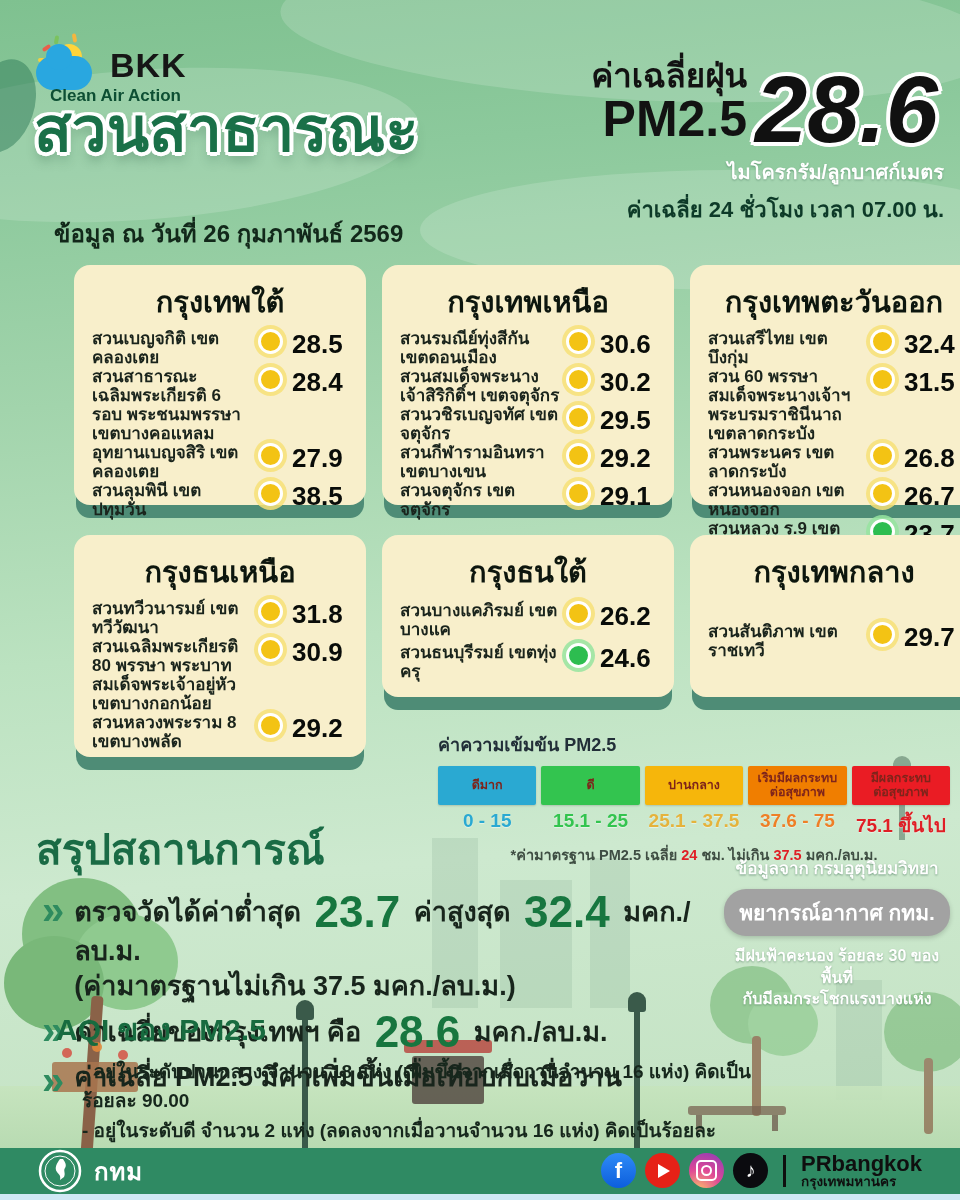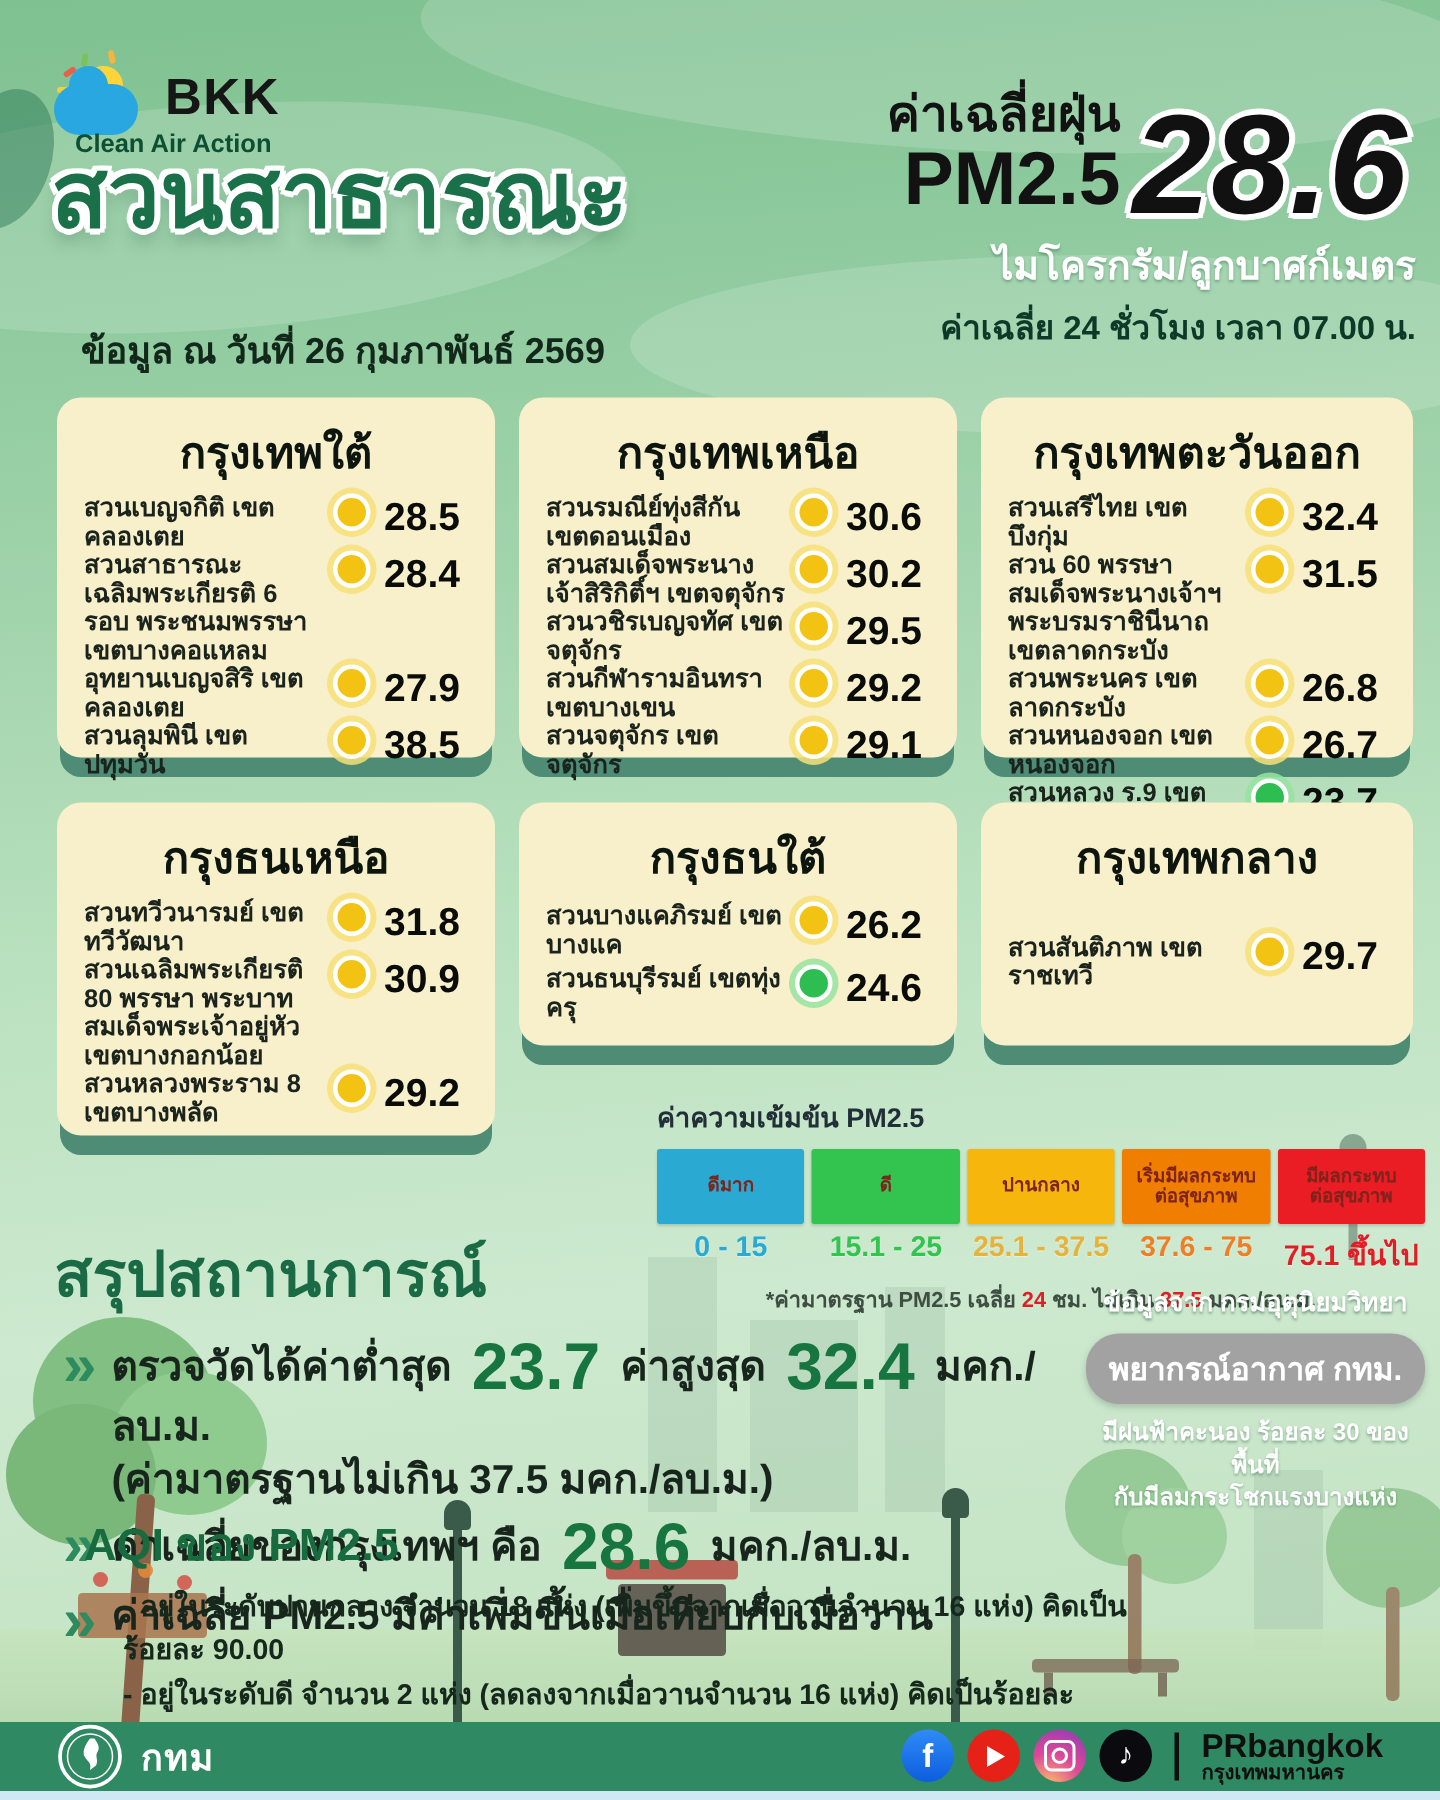--- a/index.html
+++ b/index.html
@@ -47,44 +47,44 @@
   .logo-sub{position:absolute;left:14px;top:44px;font-size:17px;font-weight:800;color:#0d4f33;}
   .big-title{position:absolute;left:34px;top:80px;font-size:62px;font-weight:800;color:#1a7048;letter-spacing:0;
     text-shadow:-3px -3px 0 #fff,3px -3px 0 #fff,-3px 3px 0 #fff,3px 3px 0 #fff,0 -3px 0 #fff,0 4px 0 #fff,-4px 0 0 #fff,4px 0 0 #fff,0 8px 12px rgba(30,80,55,.35);}
   .pm-block{position:absolute;right:16px;top:58px;width:480px;}
   .pm-top{display:flex;justify-content:flex-end;align-items:flex-end;gap:8px;}
   .pm-left{text-align:right;padding-bottom:10px;}
   .pm-caption{font-size:33px;font-weight:800;color:#121212;line-height:1.1;}
   .pm-name{font-size:50px;font-weight:800;color:#121212;line-height:1.0;}
   .pm-value{font-size:94px;font-weight:800;font-style:italic;color:#111;line-height:.95;padding-right:6px;
     text-shadow:-3px -3px 0 #fff,3px -3px 0 #fff,-3px 3px 0 #fff,3px 3px 0 #fff,0 -4px 0 #fff,0 4px 0 #fff,-4px 0 0 #fff,4px 0 0 #fff;}
-  .pm-unit{text-align:right;color:#fff;font-size:26px;font-weight:700;margin-top:2px;text-shadow:0 1px 2px rgba(20,70,45,.35);}
+  .pm-unit{text-align:right;color:#fff;font-size:20px;font-weight:700;margin-top:2px;text-shadow:0 1px 2px rgba(20,70,45,.35);}
   .pm-note{text-align:right;color:#0d3a28;font-size:22px;font-weight:800;margin-top:4px;}
   .date-line{position:absolute;left:54px;top:214px;font-size:24px;font-weight:800;color:#12281a;}
   
-  .panel{position:absolute;background:#f8efcb;border-radius:16px;box-shadow:0 15px 0 -2px #4e8c76;display:flex;flex-direction:column;}
+  .panel{position:absolute;background:#f8efcb;border-radius:16px;box-shadow:0 15px 0 -2px #4e8c76;display:flex;flex-direction:column;margin-left:36px;}
   .p0{left:38px;top:265px;width:292px;height:240px;}
   .p1{left:346px;top:265px;width:292px;height:240px;}
   .p2{left:654px;top:265px;width:288px;height:240px;}
   .p3{left:38px;top:535px;width:292px;height:222px;}
   .p4{left:346px;top:535px;width:292px;height:162px;}
   .p5{left:654px;top:535px;width:288px;height:162px;}
   .ptitle{text-align:center;font-size:29px;font-weight:800;color:#0d160e;padding-top:14px;margin:0;}
   .rows{display:flex;flex-direction:column;justify-content:space-around;flex:1;padding:4px 14px 14px 18px;}
   .prow{display:flex;}
   .pname{flex:1;font-size:17px;font-weight:700;color:#1a241c;line-height:1.12;padding-right:6px;}
   .dot{width:19px;height:19px;border-radius:50%;border:3px solid #fff;margin-right:9px;flex:none;}
   .dot[data-level="yellow"]{background:#f3c314;box-shadow:0 0 0 4px rgba(247,224,120,.85);}
   .dot[data-level="green"]{background:#2dbd50;box-shadow:0 0 0 4px rgba(150,228,160,.85);}
   .pval{font-size:26px;font-weight:800;color:#090c09;width:60px;}
   
   .legend{position:absolute;left:438px;top:730px;width:512px;}
   .ltitle{font-size:18px;font-weight:800;color:#222f38;margin-bottom:7px;}
   .lboxes{display:flex;gap:5px;}
-  .lbox{flex:1;height:50px;border-radius:2px;color:#7e241b;font-weight:800;font-size:12.5px;display:flex;align-items:center;justify-content:center;text-align:center;line-height:1.05;white-space:pre-line;box-shadow:0 1px 2px rgba(0,0,0,.15);}
+  .lbox{flex:1;height:39px;border-radius:2px;color:#7e241b;font-weight:800;font-size:12.5px;display:flex;align-items:center;justify-content:center;text-align:center;line-height:1.05;white-space:pre-line;box-shadow:0 1px 2px rgba(0,0,0,.15);}
   .lranges{display:flex;gap:5px;margin-top:5px;}
   .lrange{flex:1;text-align:center;font-weight:800;font-size:19px;text-shadow:0 1px 1px rgba(255,255,255,.5);}
   .lfoot{margin-top:3px;text-align:center;font-size:14.5px;font-weight:700;color:#3f4e43;}
   .red{color:#e01e25;}
   
   .summary{position:absolute;left:36px;top:816px;width:700px;color:#18251c;}
   .stitle{font-size:42px;font-weight:800;color:#1a6b45;margin:0 0 8px 0;}
   .bullet{display:flex;margin-bottom:6px;}
   .chev{color:#2e8b5f;font-size:40px;font-weight:800;line-height:.8;margin:4px 10px 0 6px;flex:none;}
   .chev::before{content:"»";}

